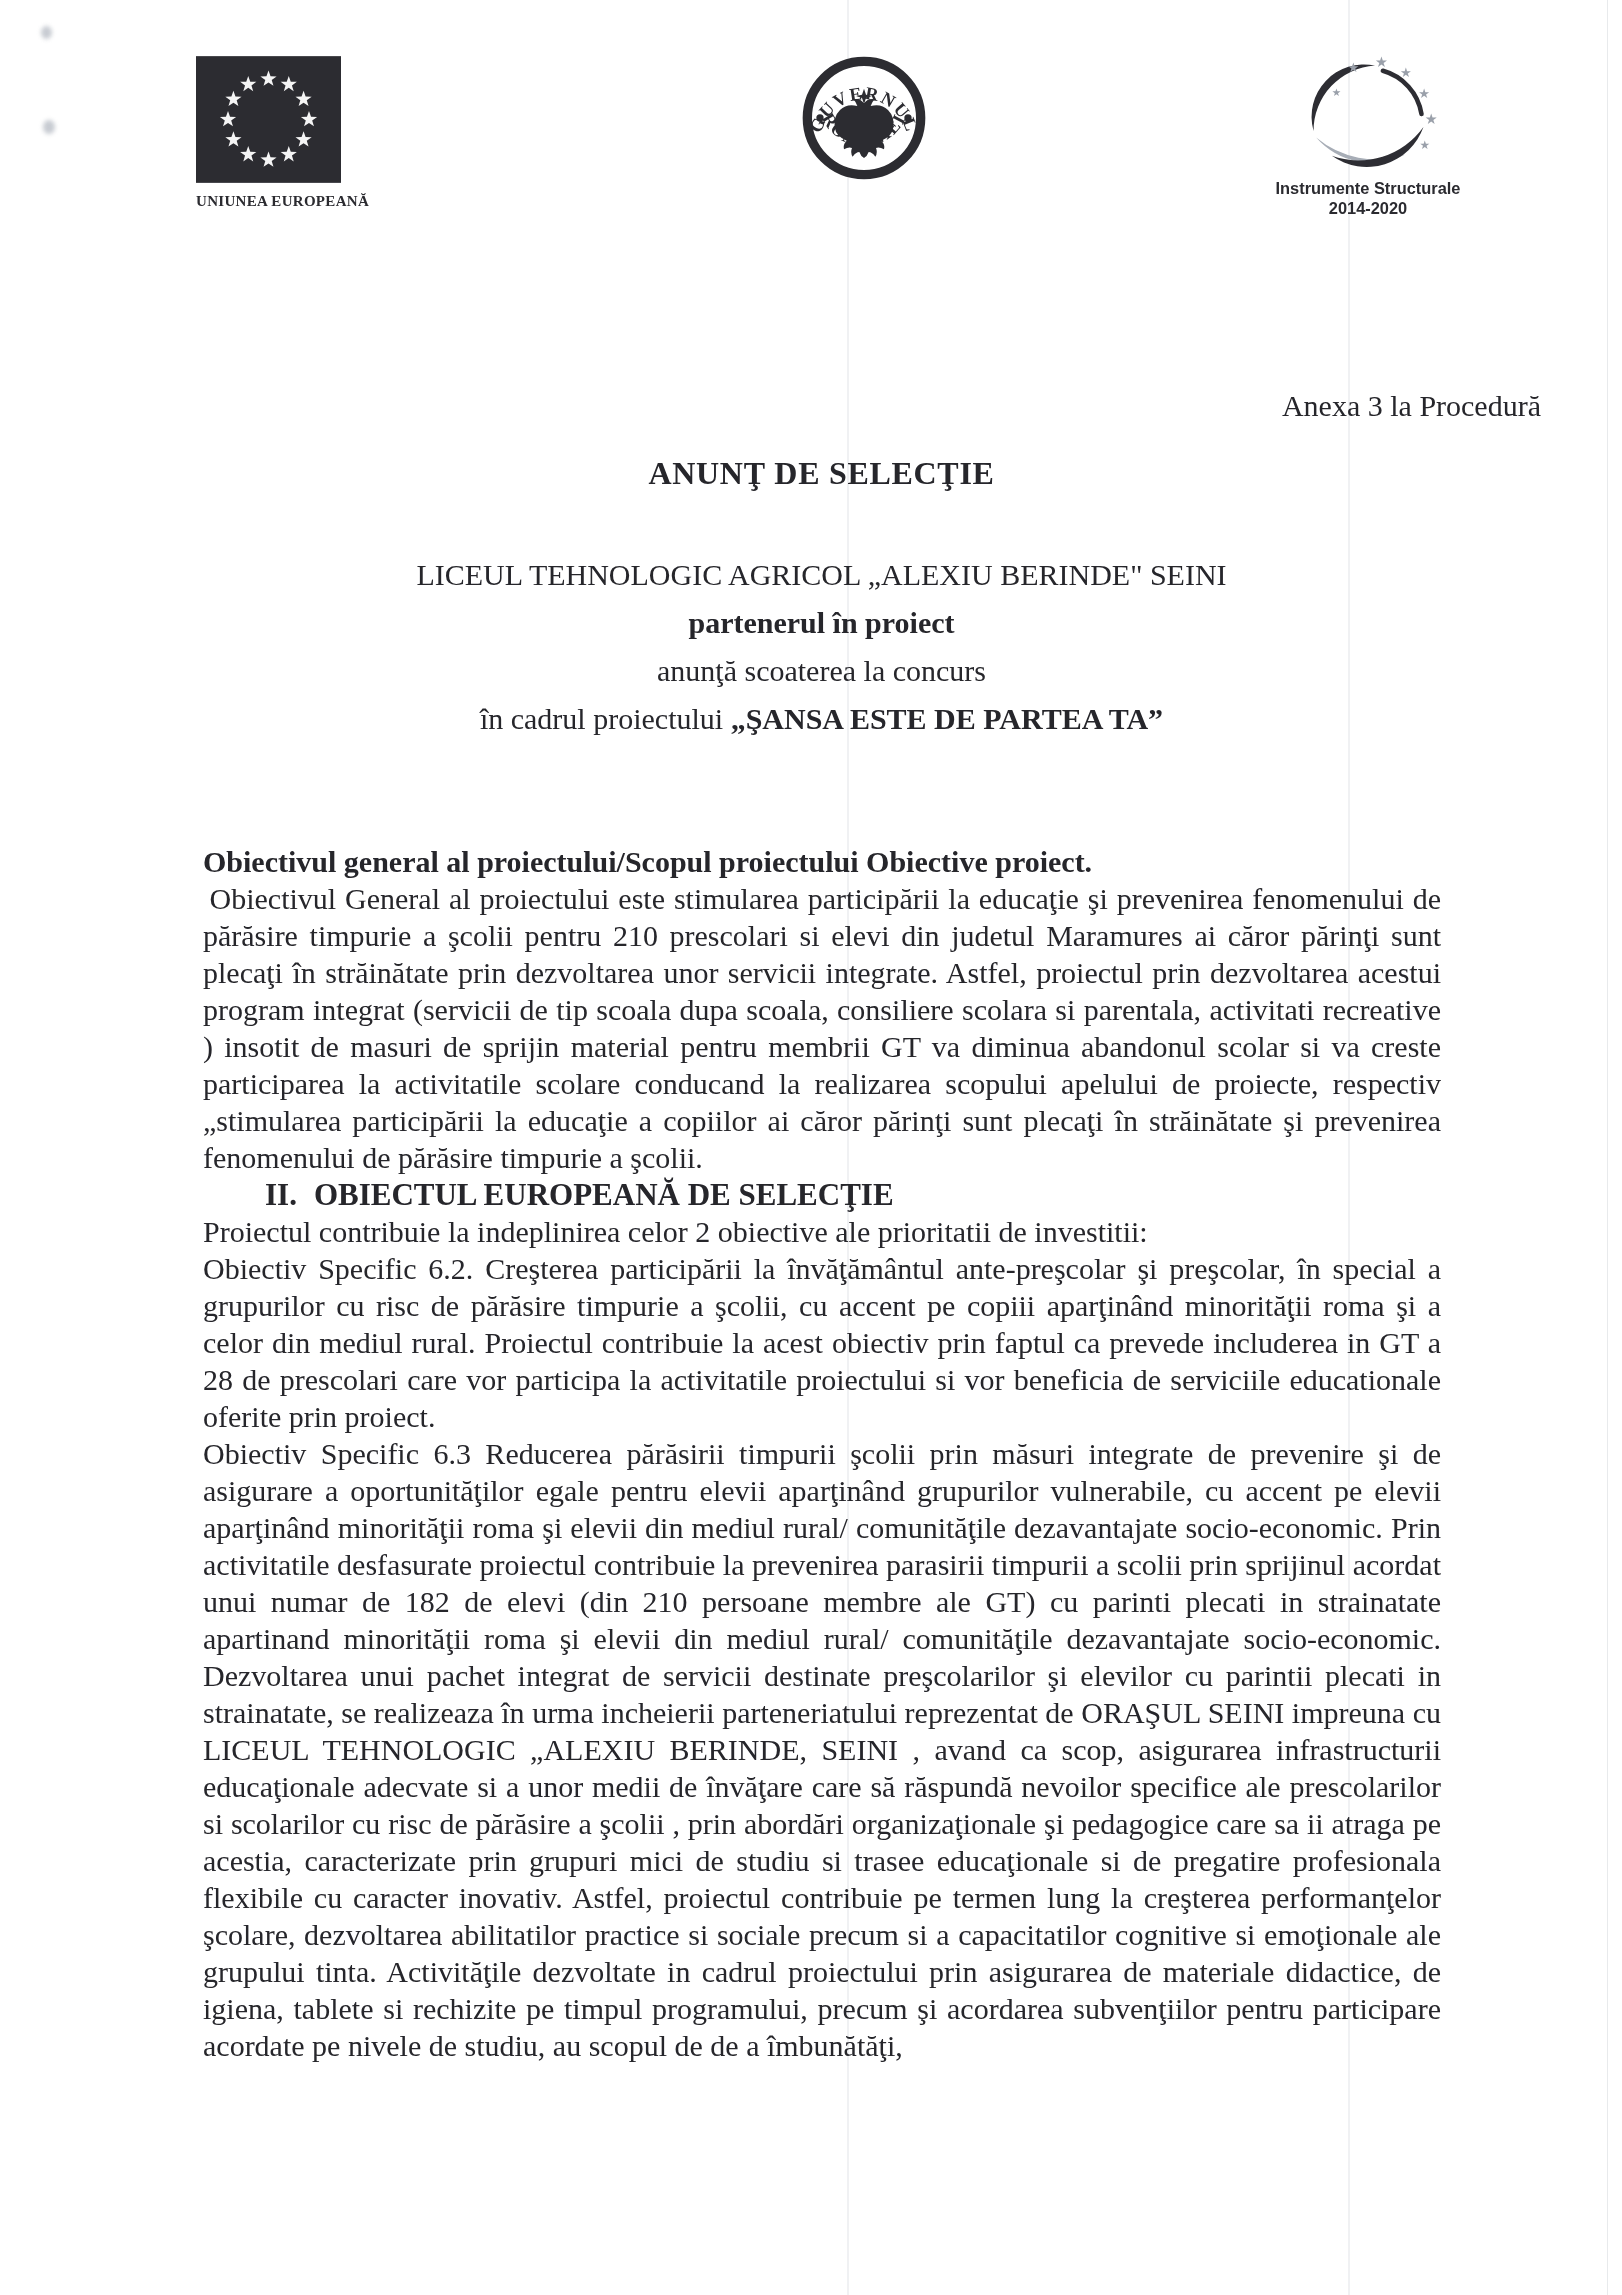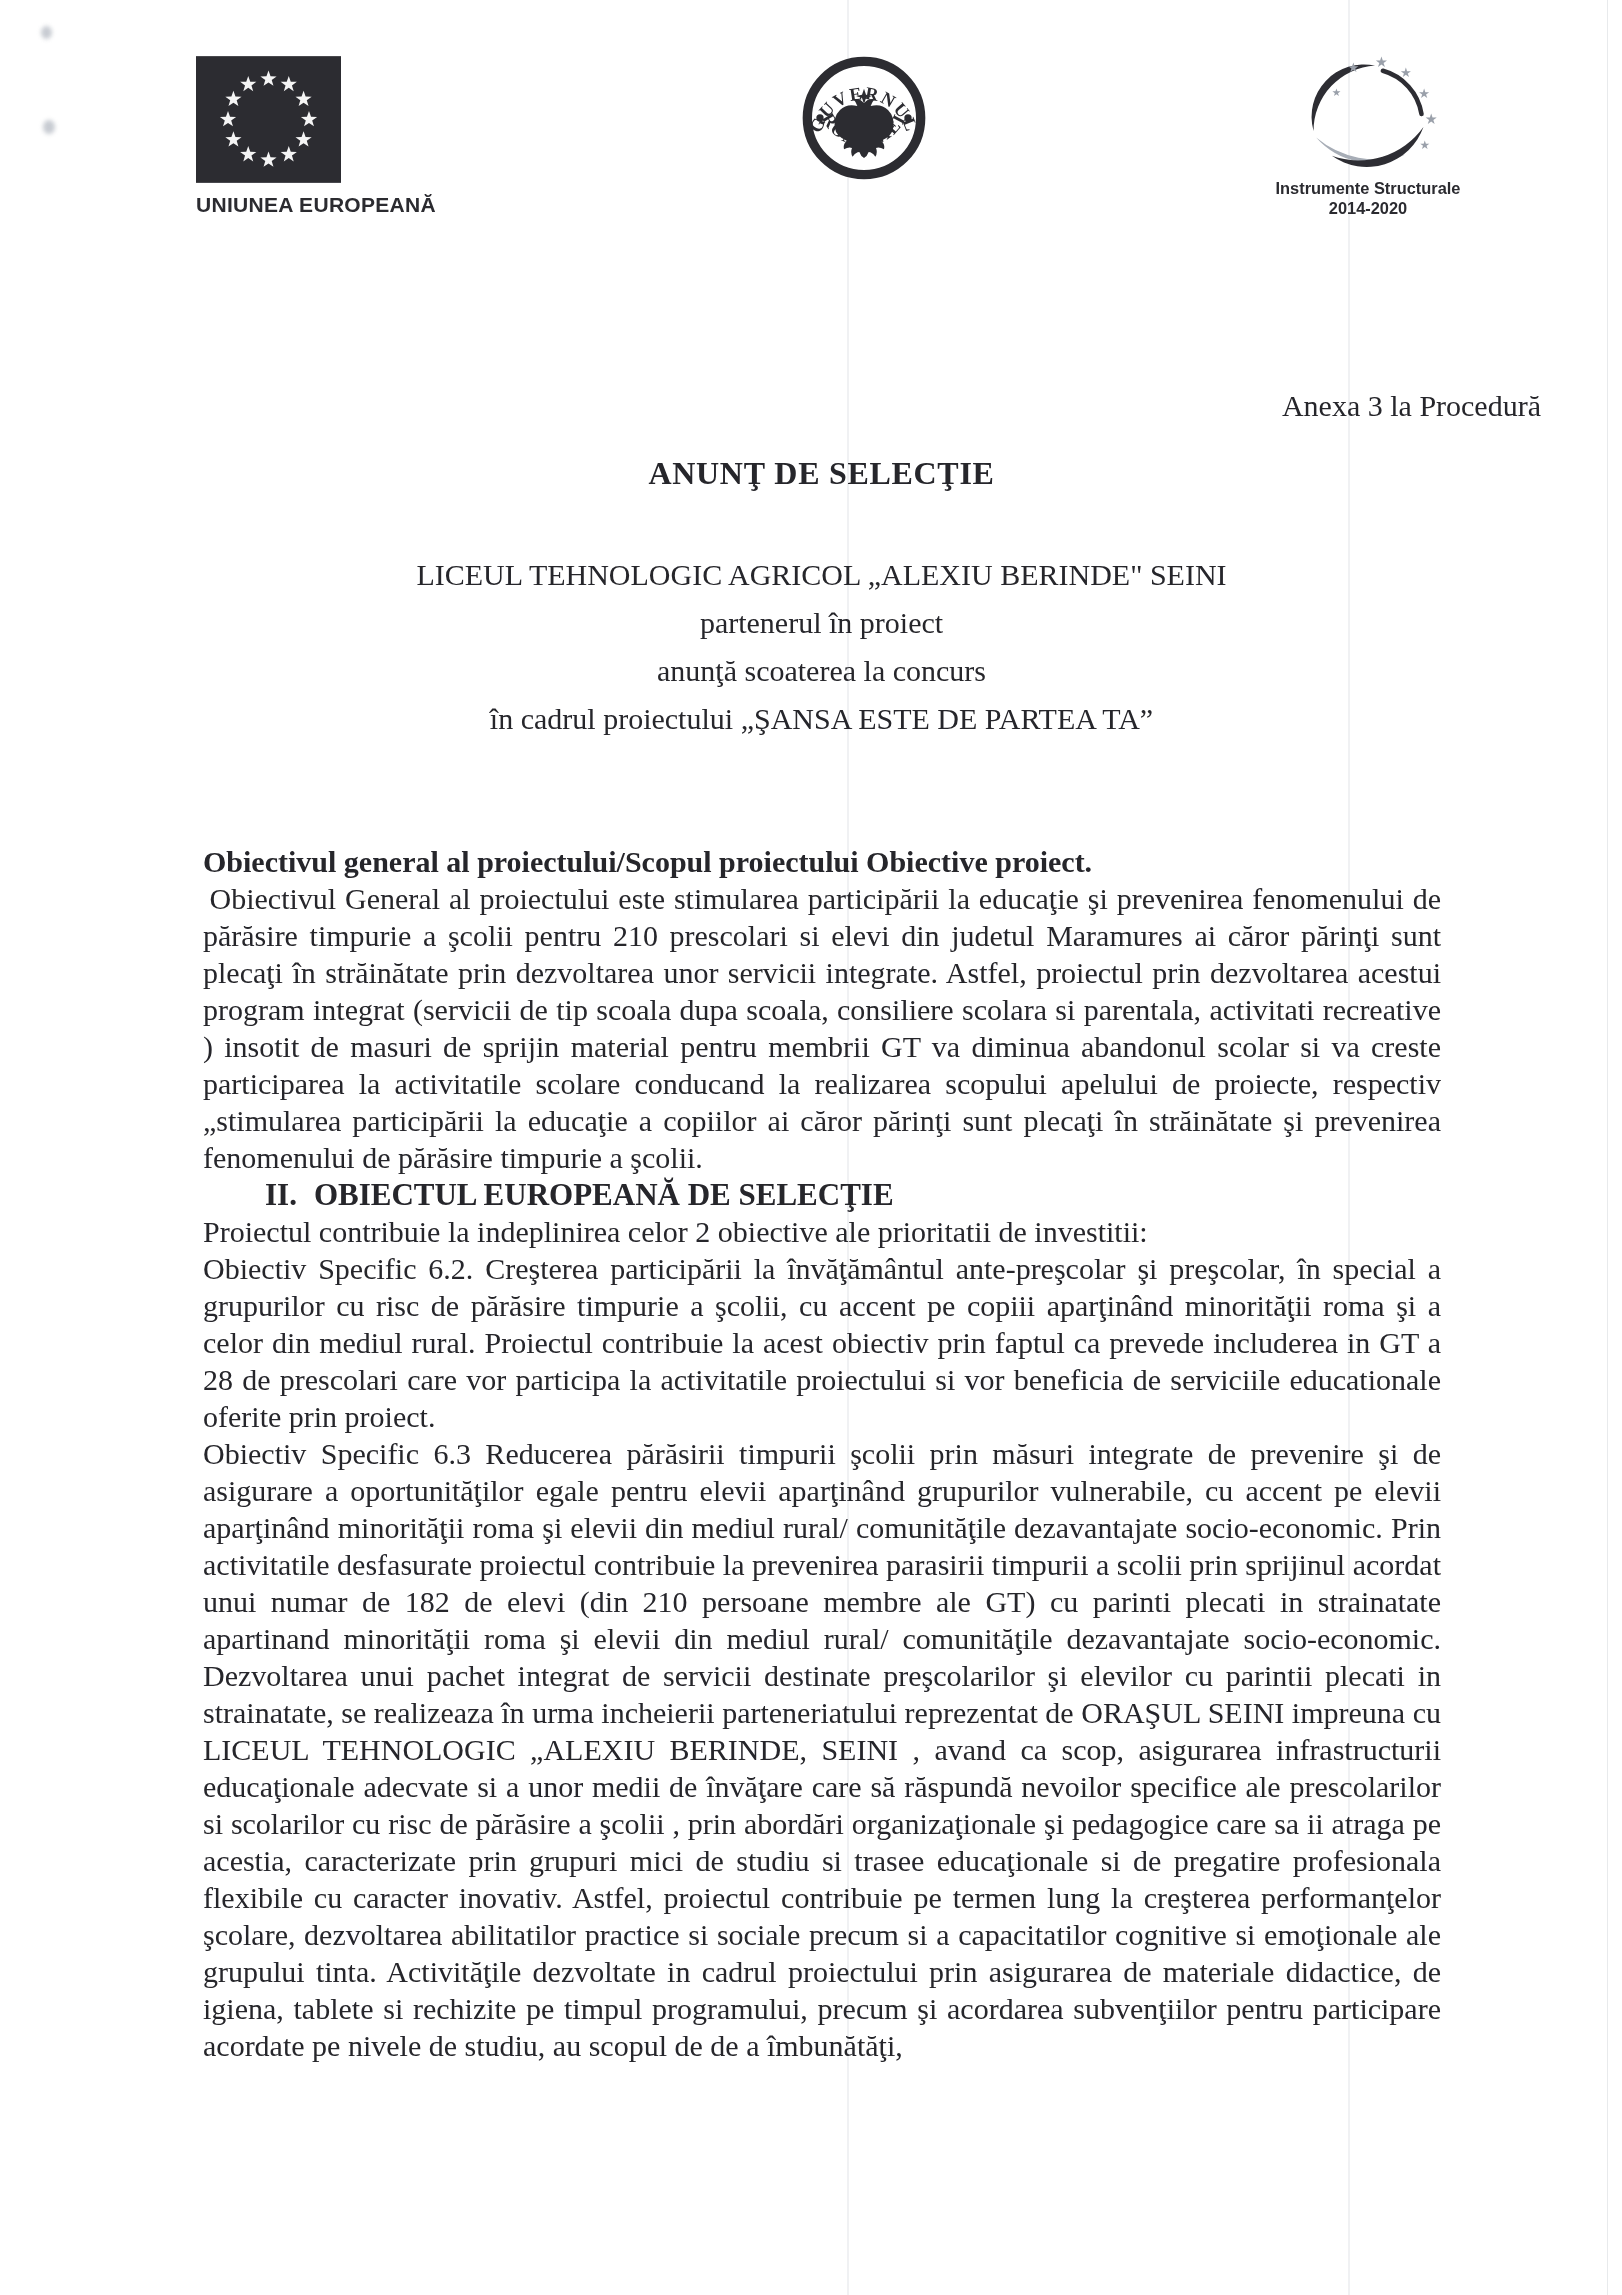--- a/index.html
+++ b/index.html
@@ -11,32 +11,32 @@
   
   .smudge{position:absolute;border-radius:50%;background:#aab0ba;filter:blur(2px);opacity:.65;}
   .streak{position:absolute;top:0;bottom:0;width:2px;background:rgba(150,158,170,.14);}
   
   .logo{position:absolute;text-align:center;}
   .logo-caption{
     font-family:"Liberation Sans","DejaVu Sans",sans-serif;font-weight:bold;
     color:#2b2b30;
   }
   .eu-logo{left:196px;top:56px;width:145px;}
-  .eu-logo .logo-caption{font-size:21px;letter-spacing:0.3px;margin-top:7.9px;white-space:nowrap;}
+  .eu-logo .logo-caption{font-size:15px;letter-spacing:0.3px;margin-top:7.9px;white-space:nowrap;font-family:Liberation Serif, serif;}
   .gov-logo{left:800px;top:54px;width:128px;}
   .is-logo{left:1273px;top:51px;width:190px;}
   .is-logo .logo-caption{font-size:16.4px;line-height:19.6px;}
   
   .anexa{position:absolute;top:389px;left:0;width:1541px;text-align:right;font-size:30px;}
   .doc-title{position:absolute;top:455px;left:203px;width:1237px;text-align:center;
              font-size:32px;font-weight:bold;letter-spacing:0.7px;}
   
   .masthead{position:absolute;top:551px;left:203px;width:1237px;text-align:center;
             font-size:30px;line-height:48px;}
-  .masthead .bold{font-weight:normal;}
+  .masthead .bold{font-weight:bold;}
   
   .doc{position:absolute;top:843px;left:203px;width:1238px;
        font-size:30px;line-height:37px;text-align:justify;}
   .sec-heading{font-weight:bold;font-size:31px;margin:0 0 0 62px;text-align:left;}
   .sec-heading .num{display:inline-block;margin-right:25px;}
   .sec-heading.first{margin-bottom:34px;}
   .sub-heading{font-weight:bold;text-align:left;}
   .doc p{margin:0;}
   .indent1{text-indent:6.5px;}
 </style>

